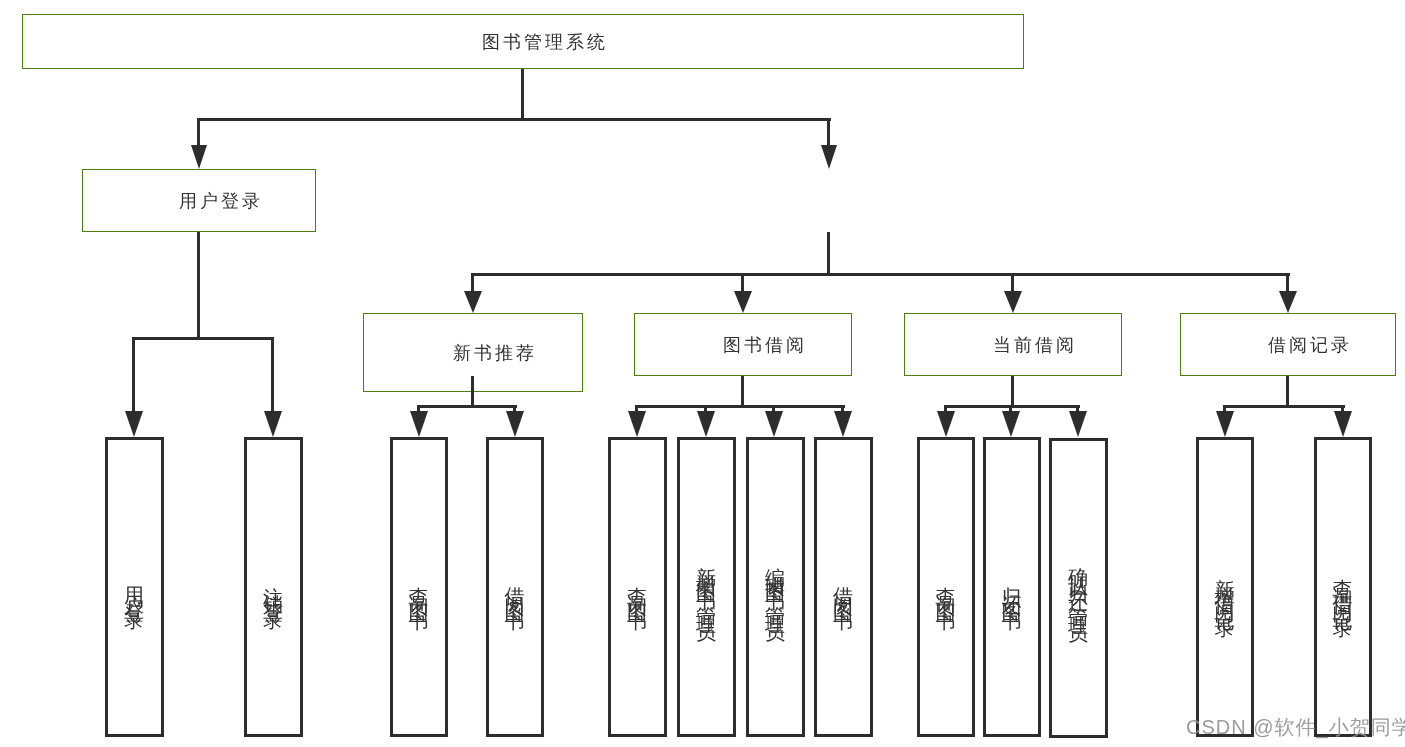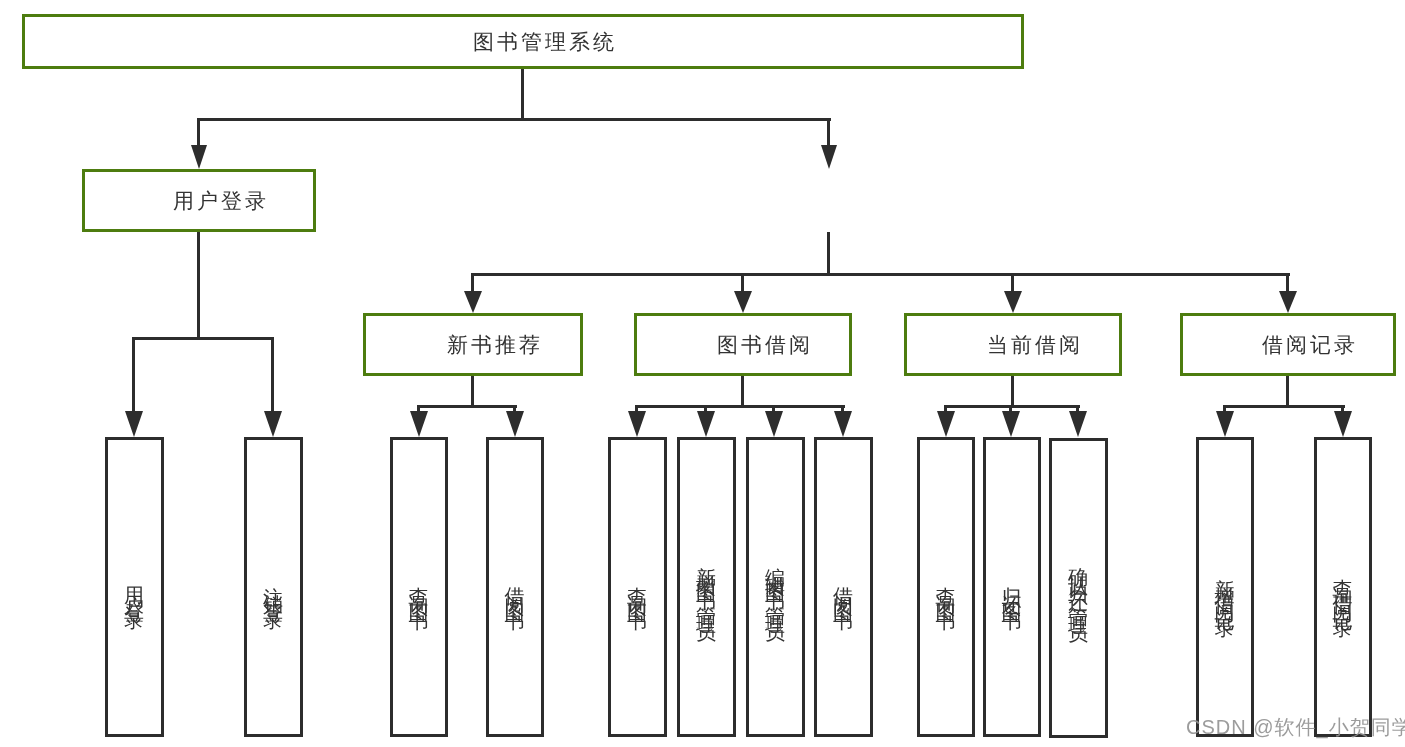--- a/index.html
+++ b/index.html
@@ -8,26 +8,26 @@
   #canvas {
     position: relative;
     width: 1405px;
     height: 747px;
     background: #ffffff;
     overflow: hidden;
     color: #333333;
   }
   .box {
     position: absolute;
-    border: 3px solid #4d7c0f;
+    border: 1px solid #4d7c0f;
     background: #ffffff;
     display: flex;
     align-items: center;
     justify-content: center;
-    font-size: 21px;
+    font-size: 18px;
     letter-spacing: 3px;
     color: #333333;
     white-space: nowrap;
     padding-left: 44px;
   }
   .vbox {
     position: absolute;
     border: 3px solid #2d2d2d;
     background: #ffffff;
     display: flex;
@@ -92,21 +92,21 @@
   <div class="hl" style="left:471px; top:273px; width:819px;"></div>
   <div class="vl" style="left:471px; top:273px; height:22px;"></div>
   <div class="ar mid" style="left:464px; top:291px;"></div>
   <div class="vl" style="left:741px; top:273px; height:22px;"></div>
   <div class="ar mid" style="left:734px; top:291px;"></div>
   <div class="vl" style="left:1011px; top:273px; height:22px;"></div>
   <div class="ar mid" style="left:1004px; top:291px;"></div>
   <div class="vl" style="left:1286px; top:273px; height:22px;"></div>
   <div class="ar mid" style="left:1279px; top:291px;"></div>
 
-  <div class="box" style="left:363px; top:313px; width:220px; height:63px;">新书推荐</div>
+  <div class="box" style="left:363px; top:313px; width:220px; height:79px;">新书推荐</div>
   <div class="box" style="left:634px; top:313px; width:218px; height:63px;">图书借阅</div>
   <div class="box" style="left:904px; top:313px; width:218px; height:63px;">当前借阅</div>
   <div class="box" style="left:1180px; top:313px; width:216px; height:63px;">借阅记录</div>
 
   <div class="vl" style="left:471px; top:376px; height:29px;"></div>
   <div class="hl" style="left:417px; top:405px; width:100px;"></div>
   <div class="vl" style="left:417px; top:405px; height:10px;"></div>
   <div class="ar" style="left:410px; top:411px;"></div>
   <div class="vl" style="left:513px; top:405px; height:10px;"></div>
   <div class="ar" style="left:506px; top:411px;"></div>

